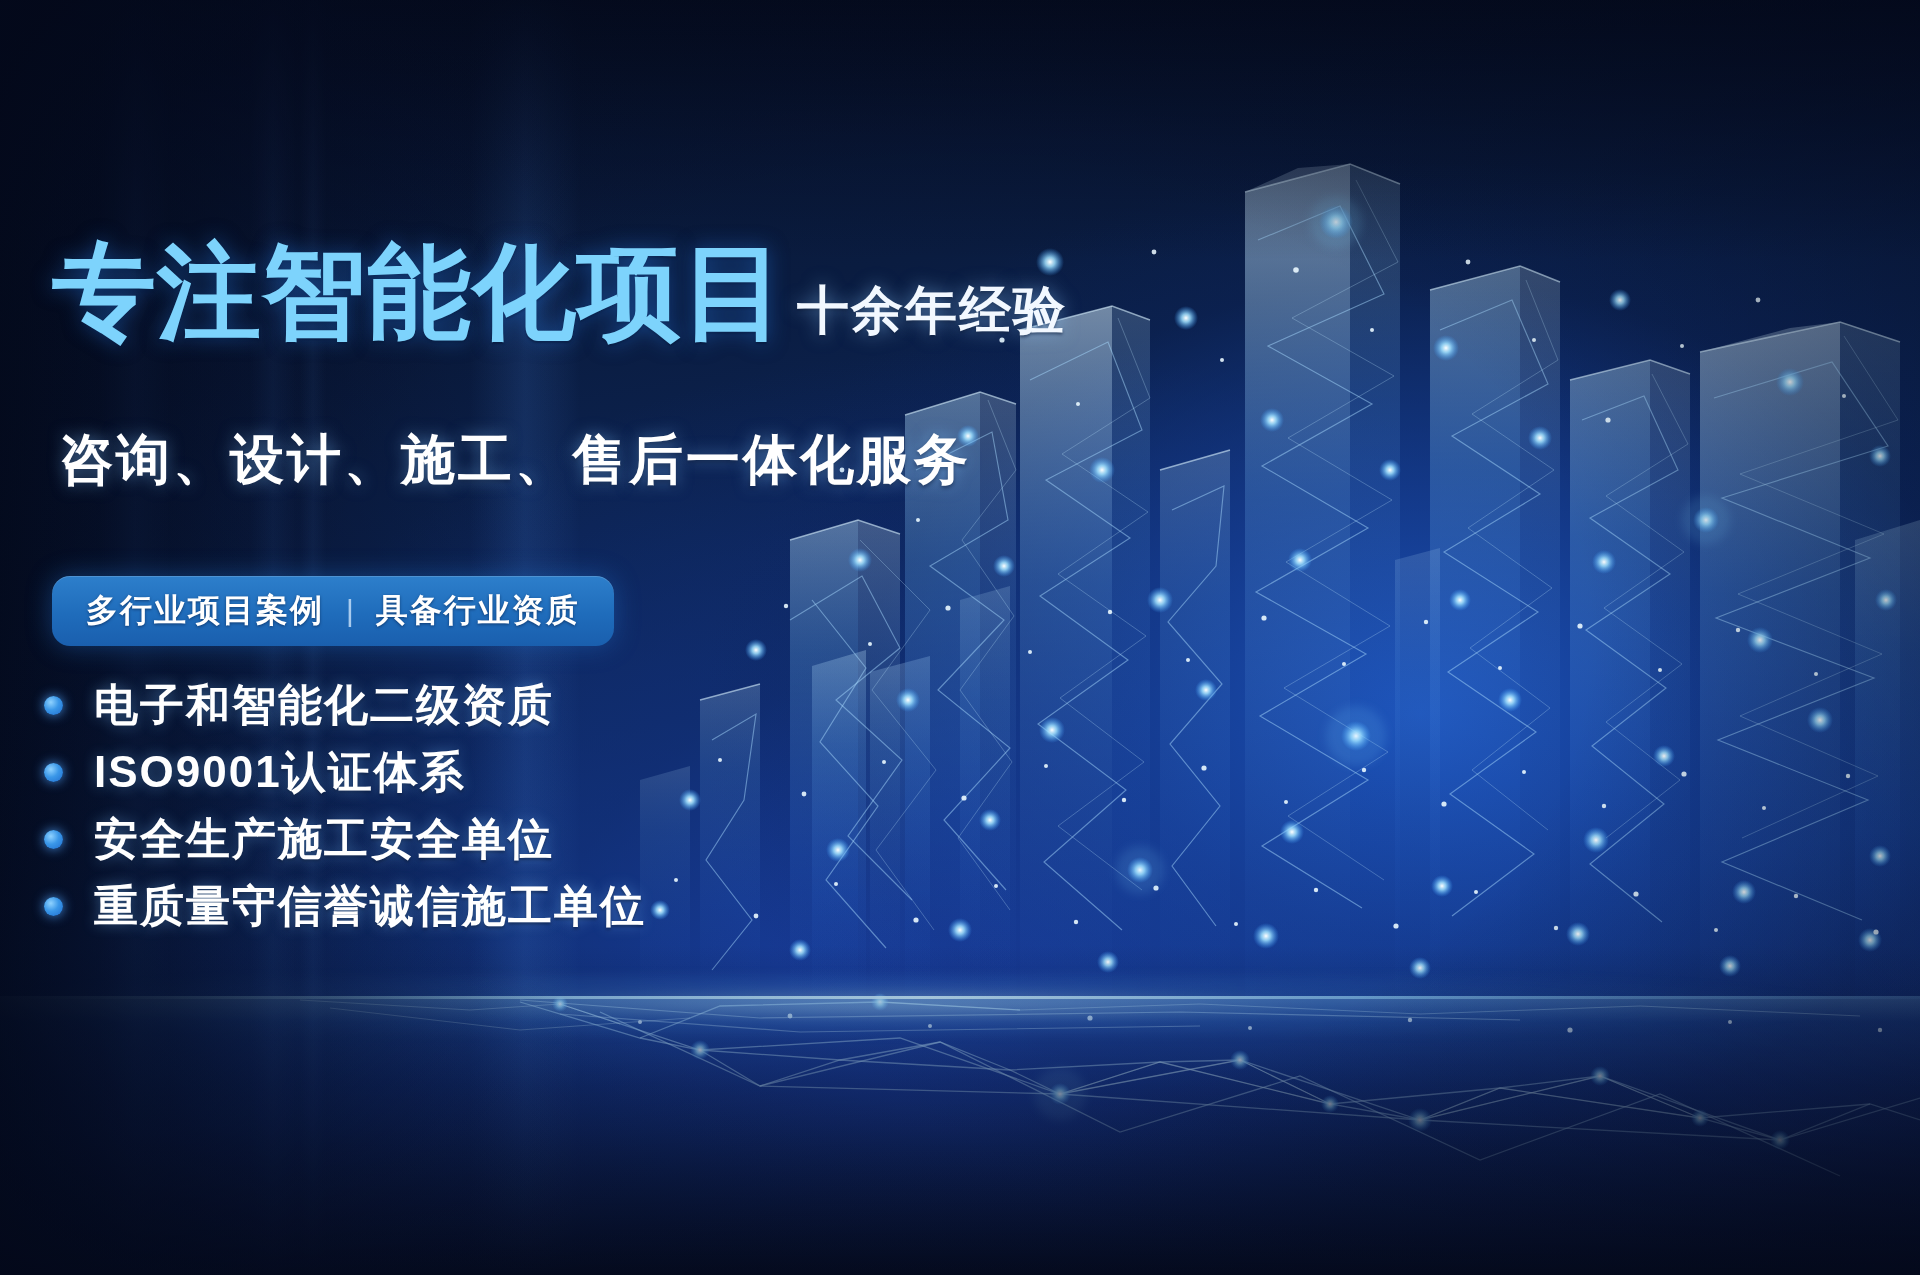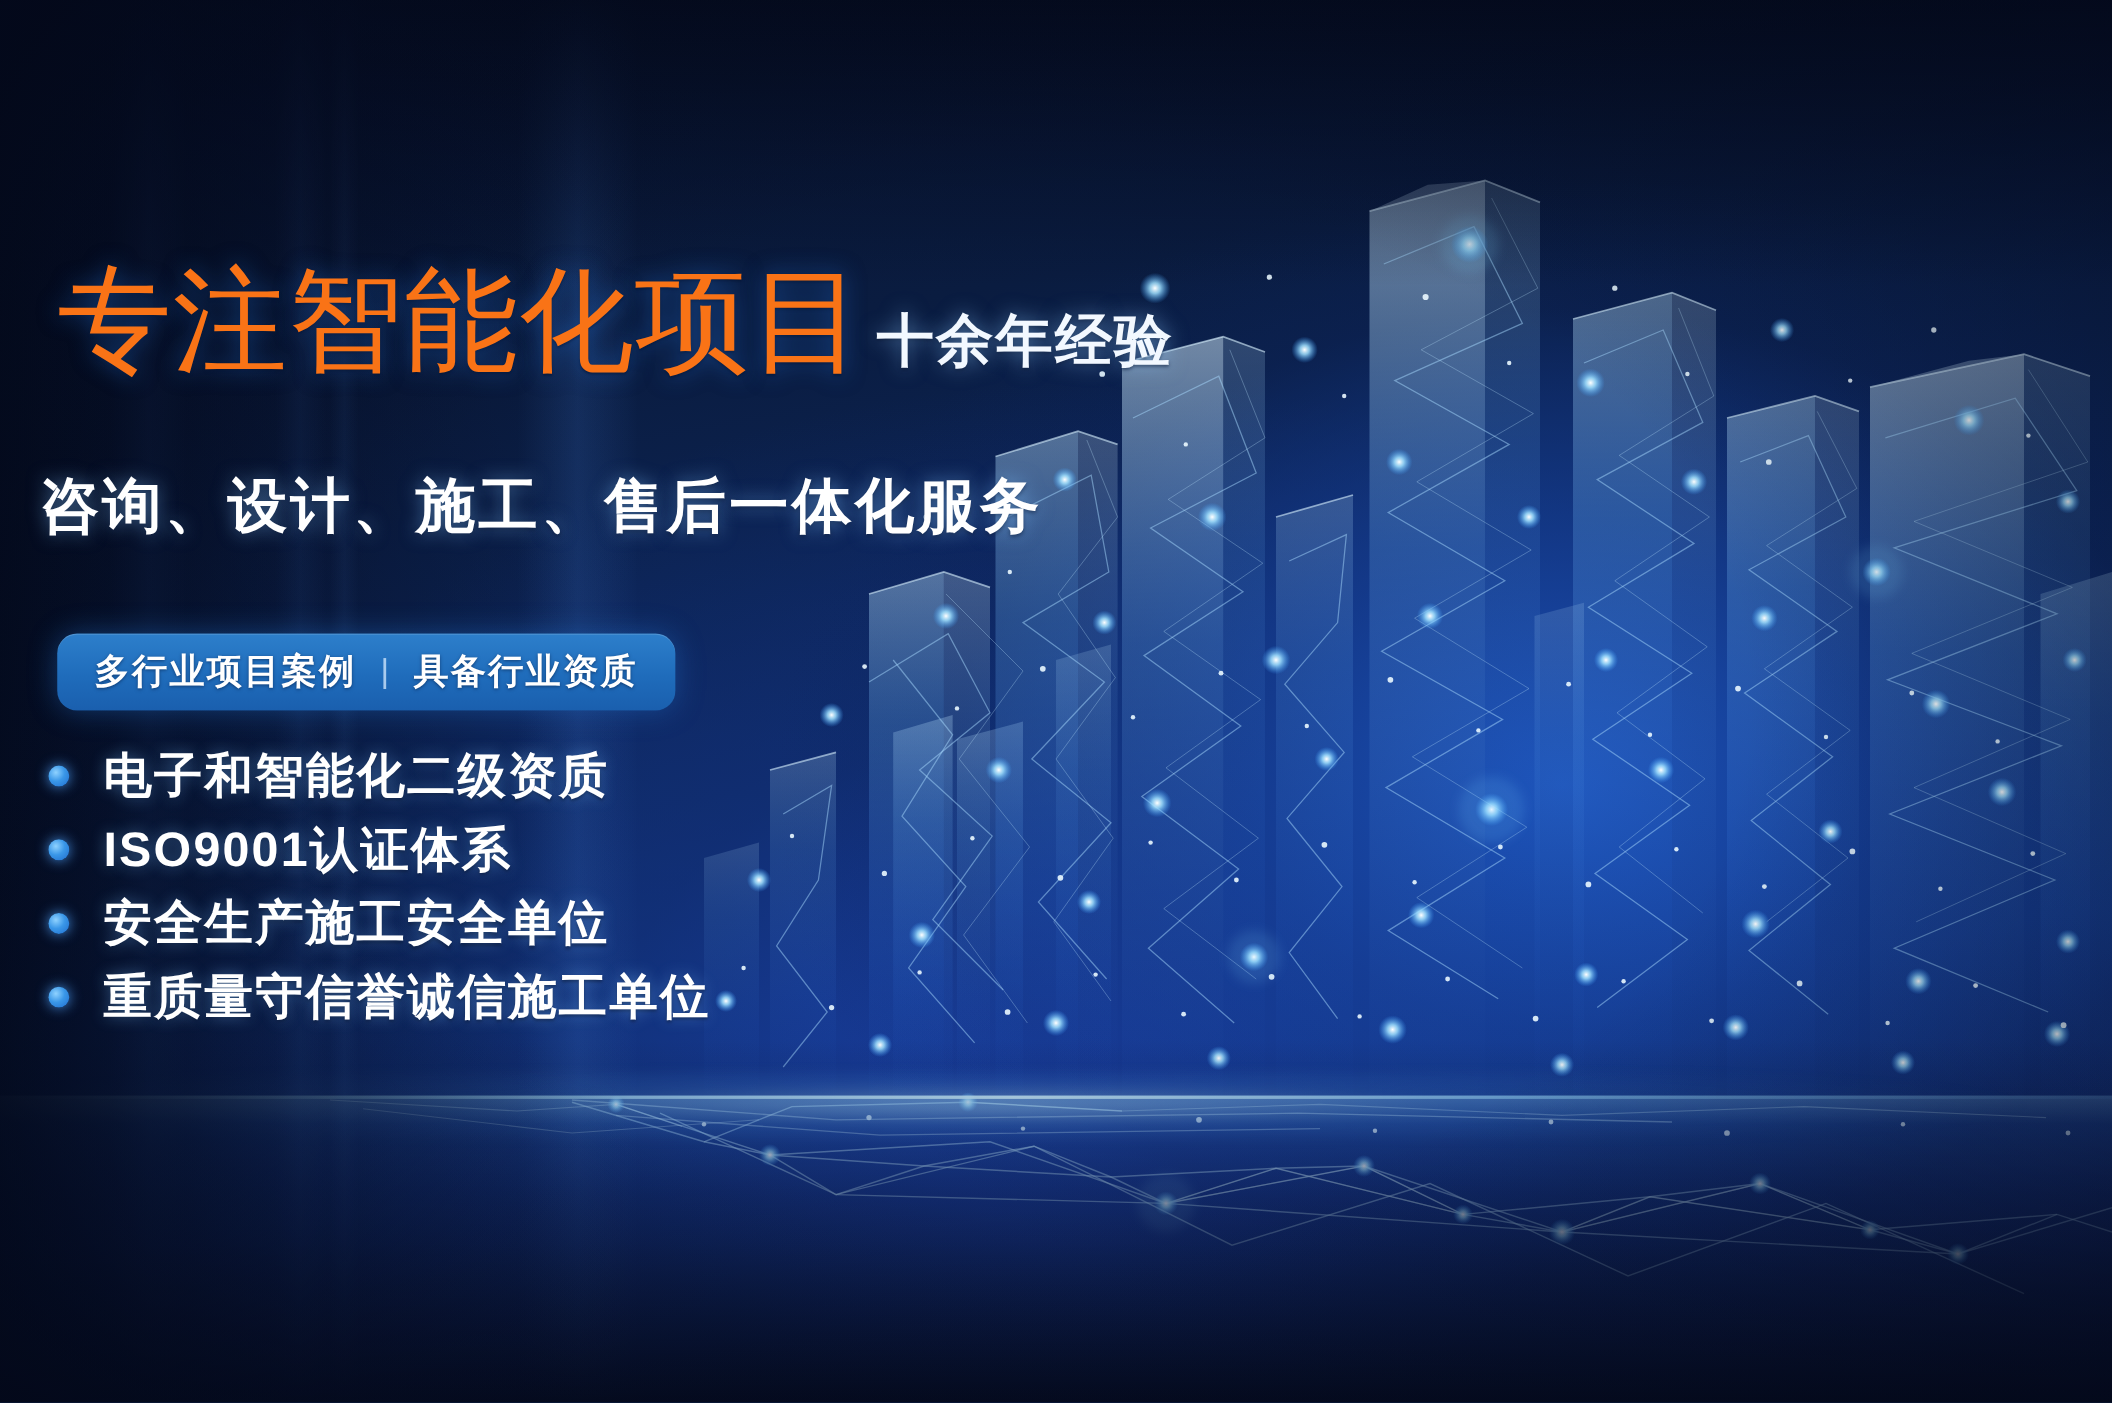--- a/index.html
+++ b/index.html
@@ -64,35 +64,35 @@
 
   
   .content{position:absolute;left:0;top:0;width:1920px;height:1275px;}
 
   .headline{
     position:absolute;left:52px;top:240px;
     white-space:nowrap;
     display:flex;align-items:baseline;
   }
   .headline .h-main{
-    font-size:104px;font-weight:normal;letter-spacing:1px;
-    color:#f97316;
+    font-size:104px;font-weight:bold;letter-spacing:1px;
+    color:#7dd3fc;
     text-shadow:0 0 20px rgba(35,110,205,0.55), 0 2px 2px rgba(4,14,40,0.7);
     line-height:1;
   }
   .headline .h-sub{
     font-size:52px;font-weight:bold;letter-spacing:2px;
     color:#f2f8ff;
     margin-left:10px;
     text-shadow:0 0 18px rgba(140,200,255,0.55), 0 2px 3px rgba(4,14,40,0.6);
     line-height:1;
   }
 
   .tagline{
-    position:absolute;left:36px;top:424px;
+    position:absolute;left:59px;top:424px;
     font-size:54px;font-weight:bold;letter-spacing:3px;
     color:#ffffff;
     text-shadow:0 0 16px rgba(130,195,255,0.5), 0 2px 4px rgba(4,14,40,0.65);
     white-space:nowrap;
   }
 
   .badge{
     position:absolute;left:52px;top:576px;
     height:70px;box-sizing:border-box;
     padding:0 34px;

